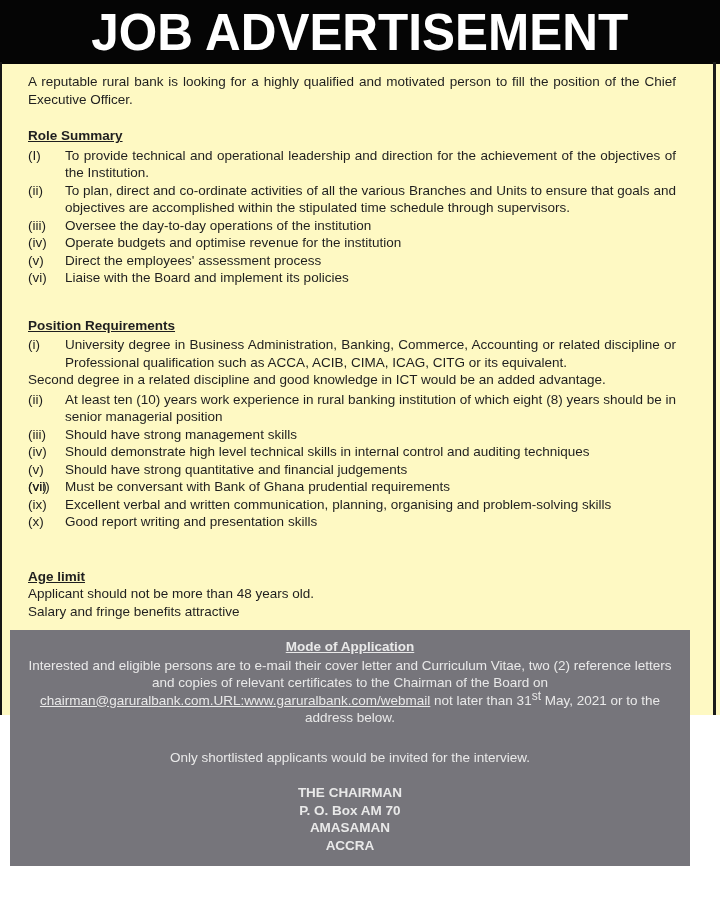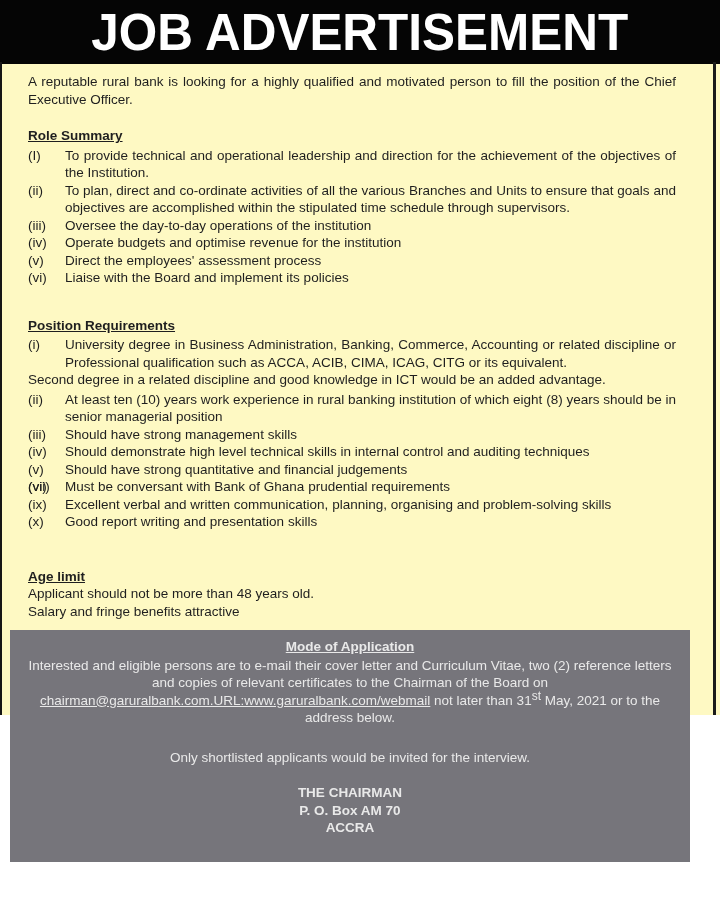--- a/index.html
+++ b/index.html
@@ -153,17 +153,18 @@
 
   <div class="panel">
     <div class="panel-heading">
       <span class="hd">Mode of Application</span>
     </div>
     <p class="panel-para"><span>Interested and eligible persons are to e-mail their cover letter and Curriculum Vitae, two (2) reference letters and copies of relevant certificates to the Chairman of the Board on </span><span class="email-link">chairman@garuralbank.com.URL:www.garuralbank.com/webmail</span><span> not later than 31</span><sup class="sup">st</sup><span> May, 2021 or to the address below.</span></p>
     <p class="panel-note">Only shortlisted applicants would be invited for the interview.</p>
     <div class="panel-address">
       <div>THE CHAIRMAN</div>
       <div>P. O. Box AM 70</div>
+      <div>AMASAMAN</div>
       <div>ACCRA</div>
     </div>
   </div>
 
 </div>
 
 </body></html>

